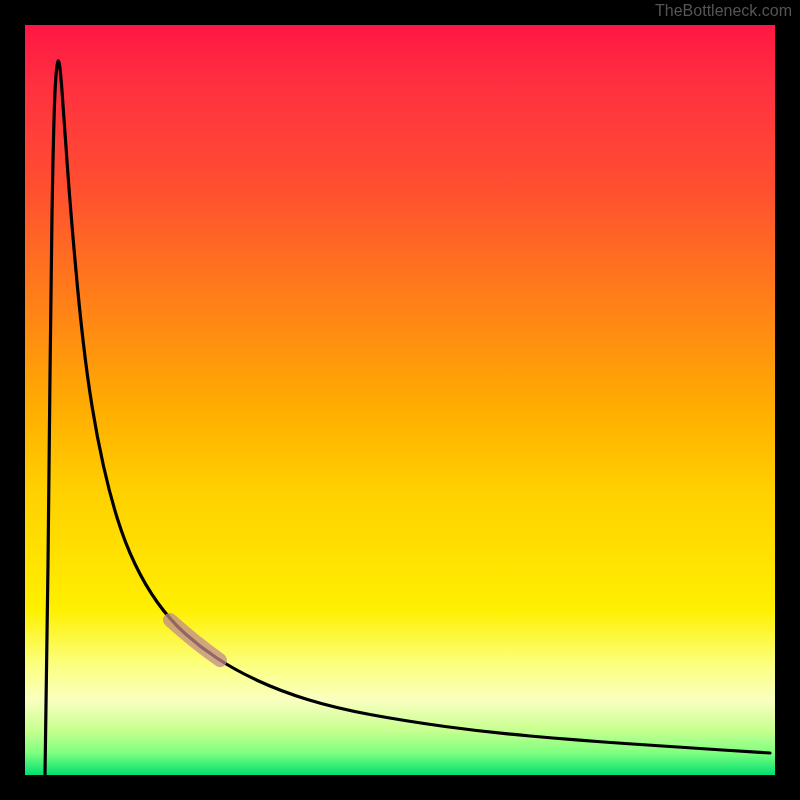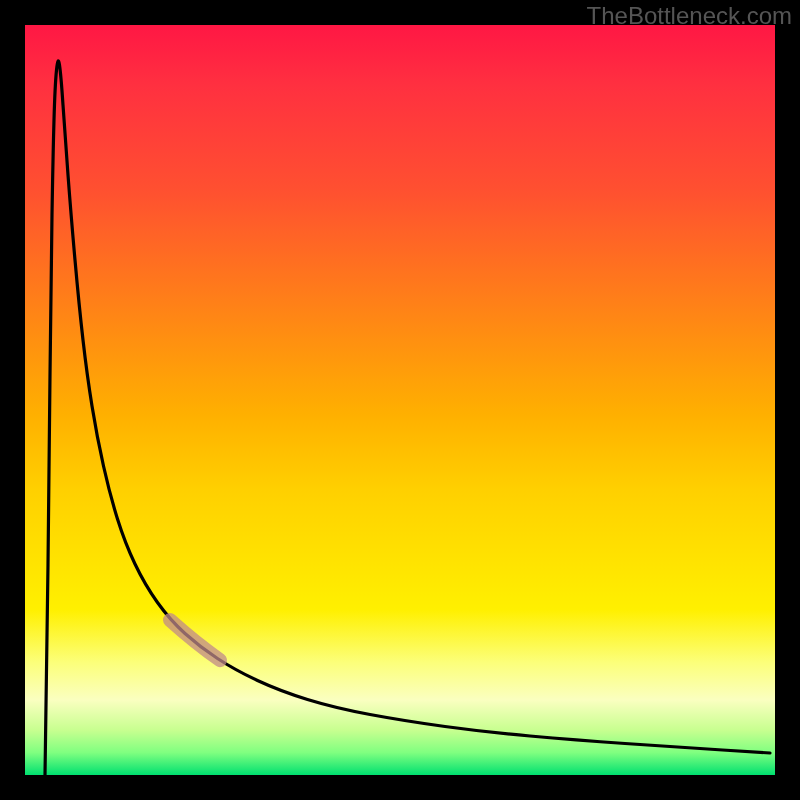--- a/index.html
+++ b/index.html
@@ -9,21 +9,21 @@
     height: 800px;
     background: #000;
     font-family: Arial, Helvetica, sans-serif;
     position: relative;
   }
   .watermark {
     position: absolute;
     top: 2px;
     right: 8px;
     color: #555;
-    font-size: 24px;
+    font-size: 16px;
     font-weight: normal;
     z-index: 10;
   }
   .plot-area {
     position: absolute;
     left: 25px;
     top: 25px;
     width: 750px;
     height: 750px;
     background: linear-gradient(

